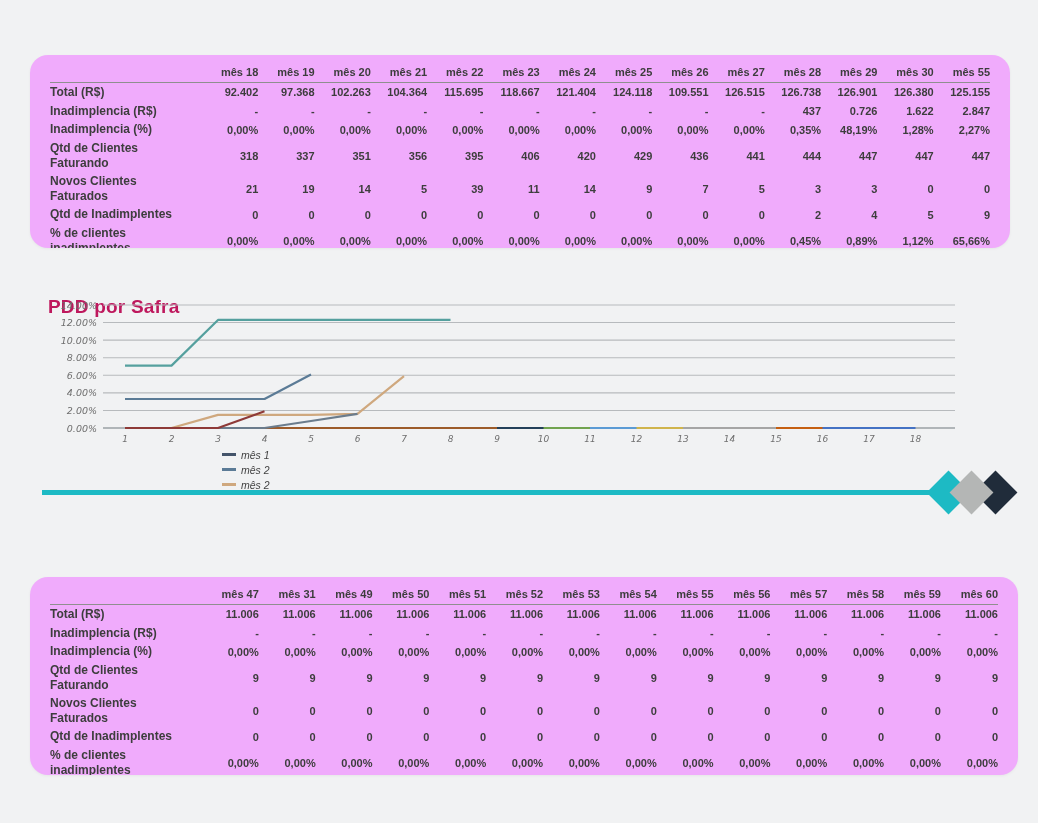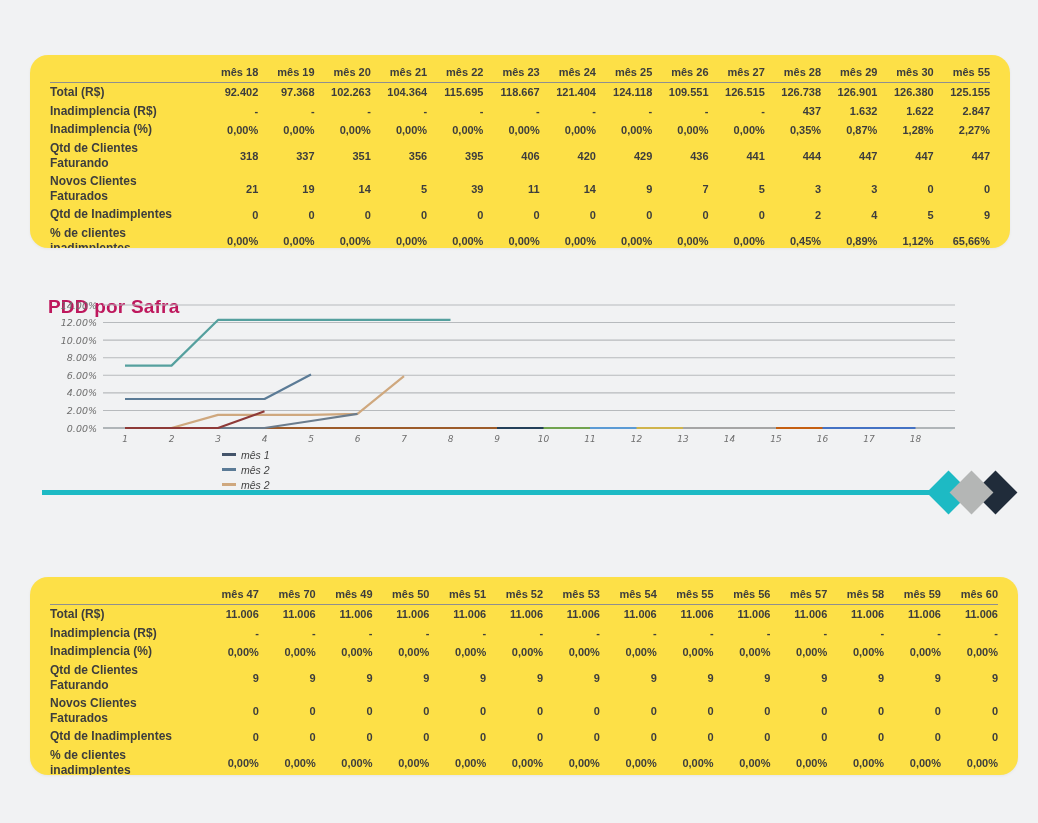--- a/index.html
+++ b/index.html
@@ -11,21 +11,21 @@
   }
   .section-title{
     position:absolute;
     font-size:19px;font-weight:bold;color:#be185d;letter-spacing:.2px;margin-top:40px;
   }
   #title-top{left:48px;top:16px;}
   #title-chart{left:48px;top:256px;}
   #title-bottom{left:33px;top:551px;}
 
   .card{
-    position:absolute;background:#fde047;border-radius:18px;
+    position:absolute;background:#f0abfc;border-radius:18px;
     box-shadow:0 1px 3px rgba(0,0,0,0.05);
     padding:8px 20px 12px 20px;box-sizing:border-box;overflow:hidden;
   }
   #card-top{left:30px;top:55px;width:980px;height:193px;}
   #card-bottom{left:30px;top:577px;width:988px;height:198px;}
 
   table.data-table{
     width:100%;border-collapse:collapse;table-layout:fixed;
     font-size:11px;color:#3d3d3d;
   }
@@ -131,38 +131,38 @@
           <td>-</td>
           <td>-</td>
           <td>-</td>
           <td>-</td>
           <td>-</td>
           <td>-</td>
           <td>-</td>
           <td>-</td>
           <td>-</td>
           <td>437</td>
-          <td>1.632</td>
+          <td>0.726</td>
           <td>1.622</td>
           <td>2.847</td>
         </tr>
         <tr>
           <th>Inadimplencia (%)</th>
           <td>0,00%</td>
           <td>0,00%</td>
           <td>0,00%</td>
           <td>0,00%</td>
           <td>0,00%</td>
           <td>0,00%</td>
           <td>0,00%</td>
           <td>0,00%</td>
           <td>0,00%</td>
           <td>0,00%</td>
           <td>0,35%</td>
-          <td>0,87%</td>
+          <td>48,19%</td>
           <td>1,28%</td>
           <td>2,27%</td>
         </tr>
         <tr>
           <th>Qtd de Clientes Faturando</th>
           <td>318</td>
           <td>337</td>
           <td>351</td>
           <td>356</td>
           <td>395</td>
@@ -323,21 +323,21 @@
         <col>
         <col>
         <col>
         <col>
         <col>
       </colgroup>
       <thead>
         <tr>
           <th class="corner"></th>
           <th>mês 47</th>
-          <th>mês 70</th>
+          <th>mês 31</th>
           <th>mês 49</th>
           <th>mês 50</th>
           <th>mês 51</th>
           <th>mês 52</th>
           <th>mês 53</th>
           <th>mês 54</th>
           <th>mês 55</th>
           <th>mês 56</th>
           <th>mês 57</th>
           <th>mês 58</th>

